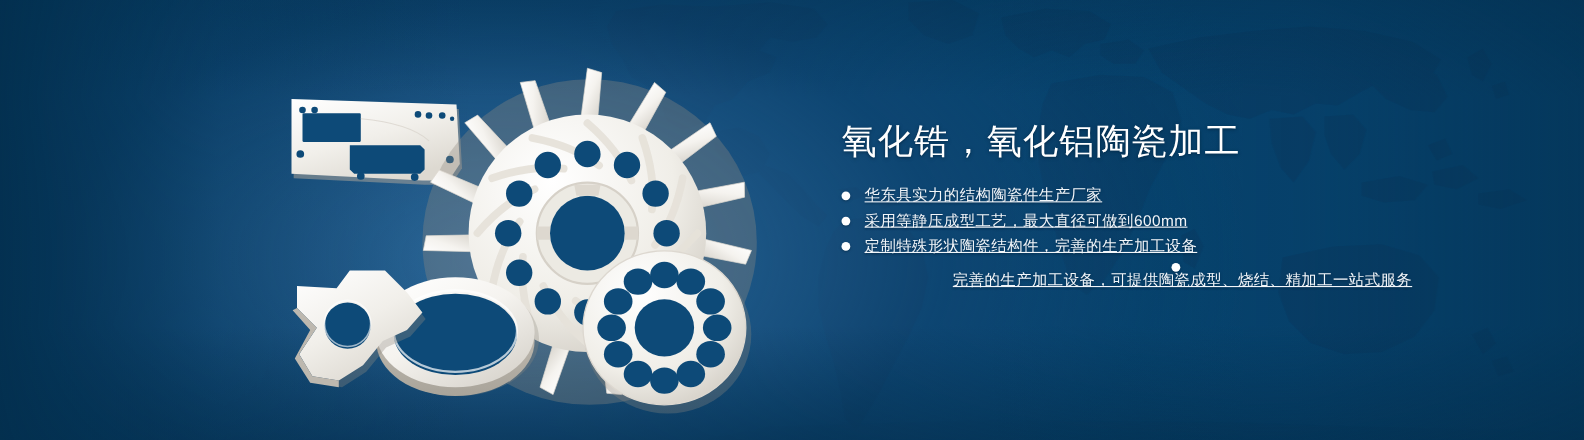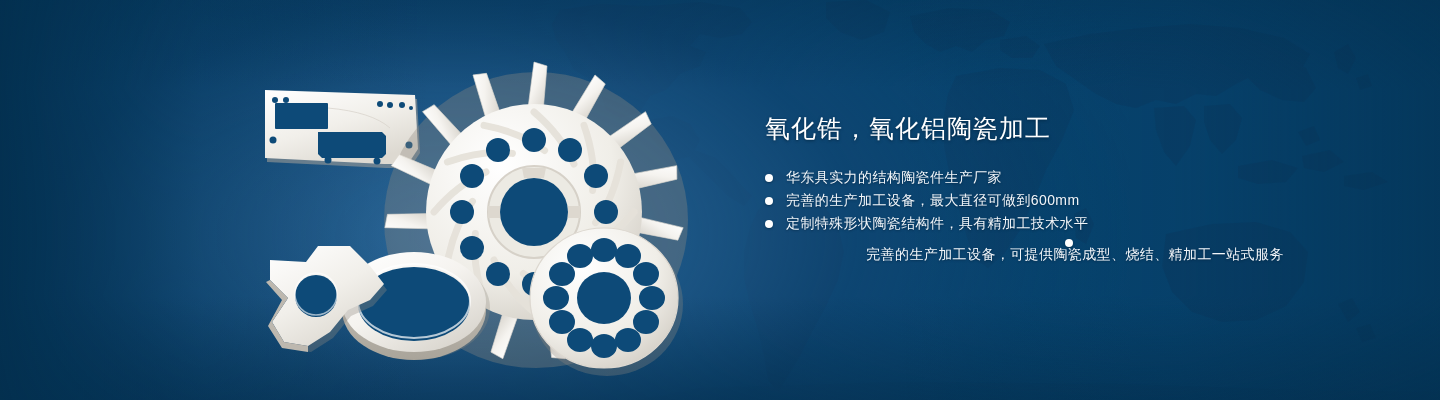--- a/index.html
+++ b/index.html
@@ -61,21 +61,21 @@
 
   
   .content {
     position: absolute;
     left: 765px;
     top: 108px;
     width: 620px;
   }
   .headline {
     color: #ffffff;
-    font-size: 25px;
+    font-size: 32px;
     line-height: 40px;
     letter-spacing: 1px;
     font-weight: 400;
     margin: 0 0 22px 0;
     text-shadow: 0 1px 3px rgba(2,32,56,0.75);
     white-space: nowrap;
   }
   .bullets {
     list-style: none;
     margin: 0;
@@ -96,20 +96,21 @@
     background: #ffffff;
     margin-right: 13px;
     box-shadow: 0 1px 2px rgba(2,32,56,0.5);
   }
   .bullet-text {
     color: #f2f6fa;
     font-size: 14px;
     line-height: 15px;
     letter-spacing: 0.4px;
     text-shadow: 0 1px 2px rgba(2,32,56,0.6);
+    text-decoration: underline;
   }
 </style>
 </head>
 <body>
 
 <div id="banner">
 
   <div class="bg-base"></div>
 
   <div class="bg-map">
@@ -329,25 +330,25 @@
   <div class="content">
     <h1 class="headline">氧化锆，氧化铝陶瓷加工</h1>
 
     <ul class="bullets">
       <li class="bullet">
         <span class="dot"></span>
         <span class="bullet-text">华东具实力的结构陶瓷件生产厂家</span>
       </li>
       <li class="bullet">
         <span class="dot"></span>
-        <span class="bullet-text">完善的生产加工设备，最大直径可做到600mm</span>
+        <span class="bullet-text">采用等静压成型工艺，最大直径可做到600mm</span>
       </li>
       <li class="bullet">
         <span class="dot"></span>
-        <span class="bullet-text">定制特殊形状陶瓷结构件，具有精加工技术水平</span>
+        <span class="bullet-text">定制特殊形状陶瓷结构件，完善的生产加工设备</span>
       </li>
       <li class="bullet">
         <span class="dot"></span>
         <span class="bullet-text">完善的生产加工设备，可提供陶瓷成型、烧结、精加工一站式服务</span>
       </li>
     </ul>
   </div>
 
 </div>
 

